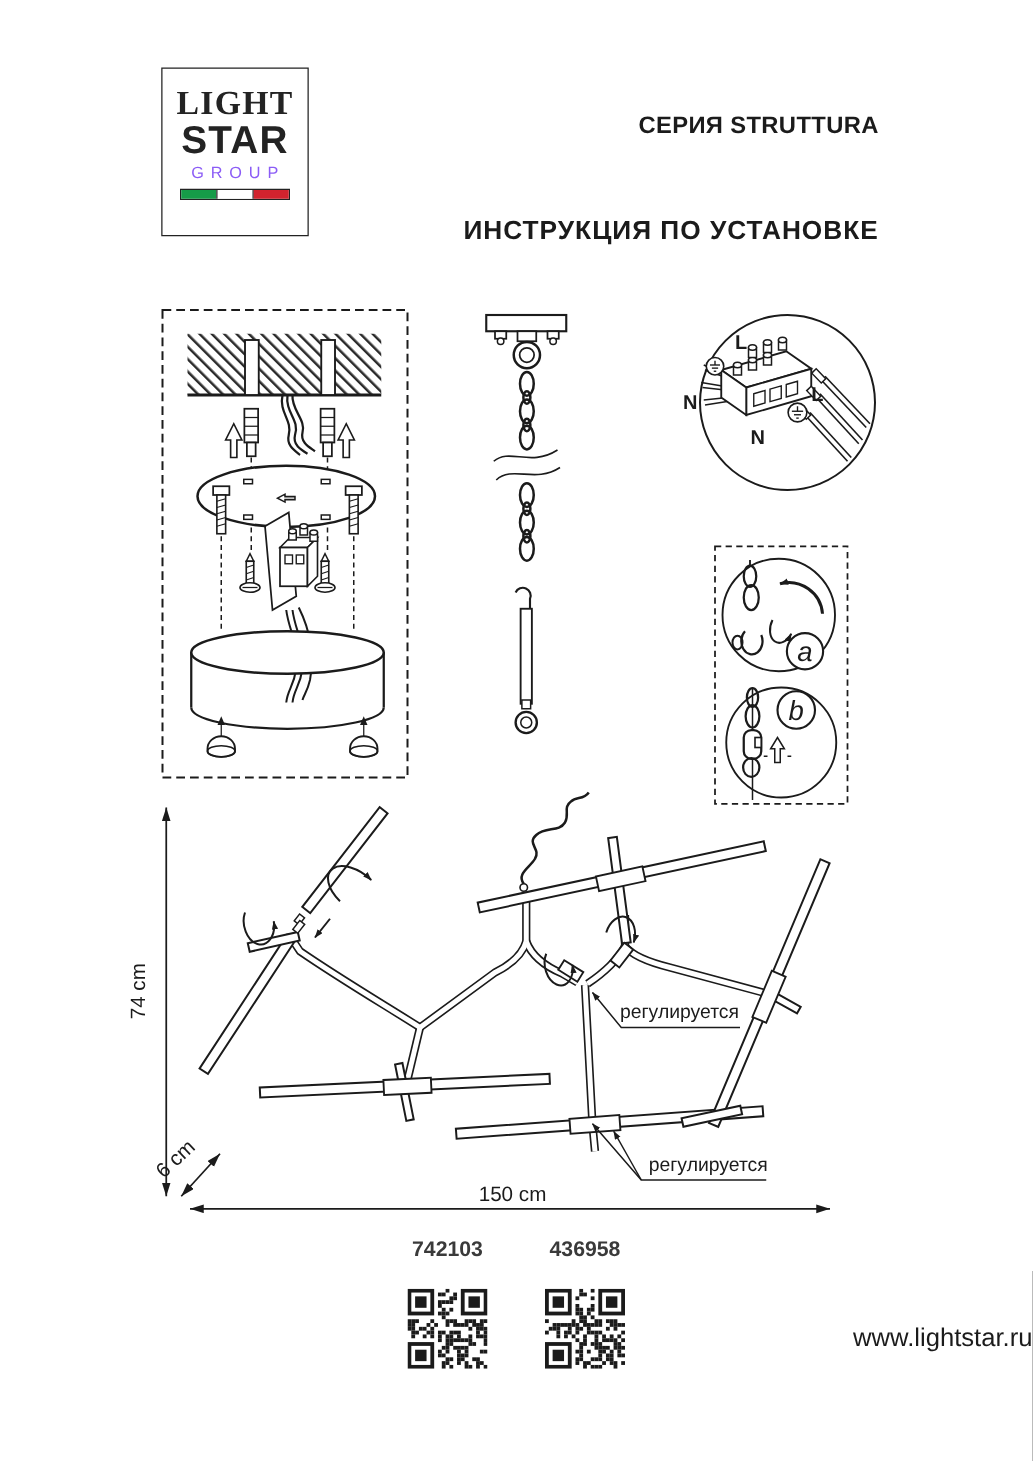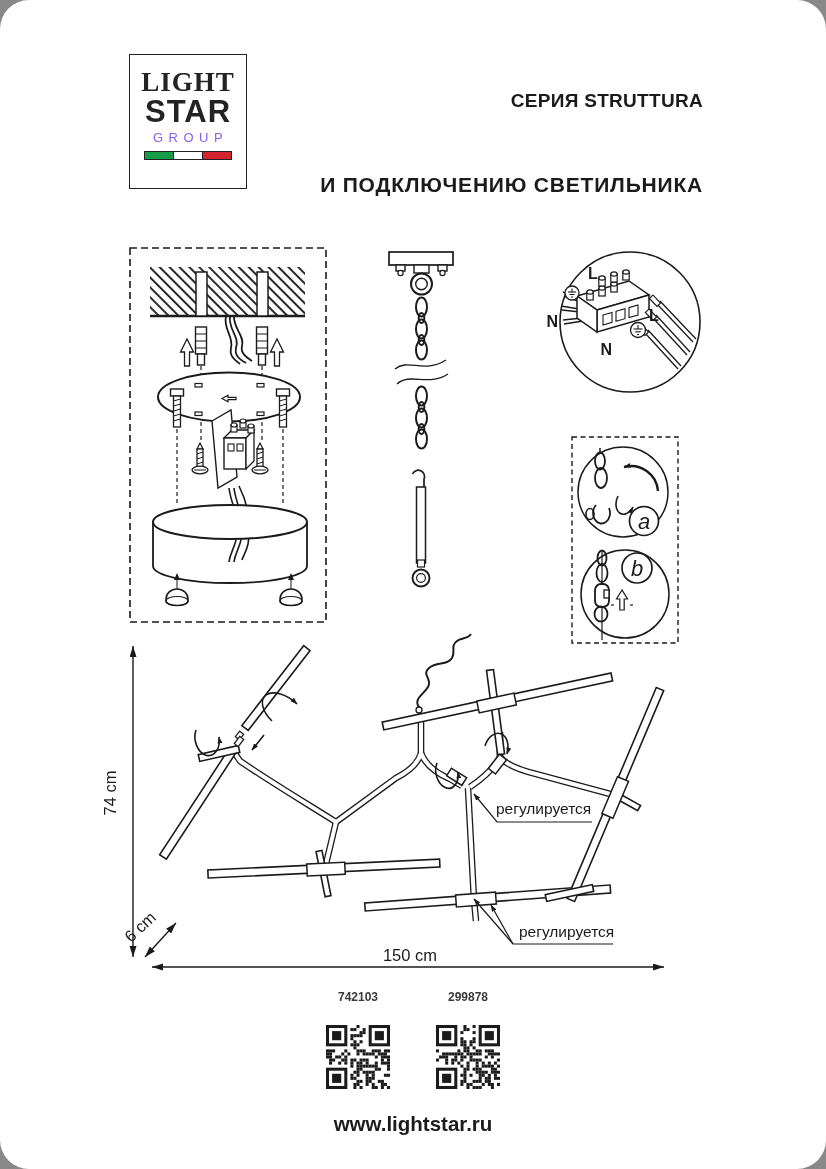--- a/index.html
+++ b/index.html
@@ -1,17 +1,17 @@
 <!DOCTYPE html>
 <html><head>
 <meta charset="utf-8">
 <style>
   html,body{margin:0;padding:0;background:#888;}
   .page{position:relative;width:826px;height:1169px;background:#fff;margin:0 auto;
-        font-family:"Liberation Sans",sans-serif;color:#1b1b1b;overflow:hidden;border-radius:29px;}
+        font-family:"Liberation Sans",sans-serif;color:#1b1b1b;overflow:hidden;}
   
   .logo-box{position:absolute;left:129px;top:54px;width:118px;height:135px;
             border:1.5px solid #222;box-sizing:border-box;text-align:center;}
   .logo-word1{margin-top:14px;font-family:"Liberation Serif",serif;font-weight:bold;
               font-size:27px;line-height:27px;letter-spacing:1px;color:#232323;}
   .logo-word2{font-family:Liberation Sans, sans-serif;font-weight:bold;font-size:31px;
               line-height:31px;letter-spacing:1px;color:#232323;}
   .logo-word3{font-size:13px;letter-spacing:5.5px;margin-top:3px;color:#8b5cf6;text-indent:5px;}
   .logo-flag{width:86px;height:7px;margin:6px auto 0;display:flex;border:1px solid #222;box-sizing:content-box;}
   .logo-flag span{flex:1;}
@@ -22,23 +22,23 @@
   .hdr-instr{top:139px;font-size:21px;line-height:27px;letter-spacing:.8px;}
   
   .diagram{position:absolute;left:0;top:0;}
   .ln{stroke:#1b1b1b;fill:none;}
   .tube{fill:#fff;stroke:#1b1b1b;stroke-width:1.6;}
   .sleeve{fill:#fff;stroke:#1b1b1b;stroke-width:1.5;}
   .wh{fill:#fff;stroke:#1b1b1b;}
   .txt{font-family:"Liberation Sans",sans-serif;fill:#1b1b1b;}
   
   .qr-wrap{position:absolute;top:990px;width:64px;text-align:center;}
-  .qr-label{font-size:12px;font-weight:bold;color:#3a3a3a;margin-bottom:21px;}
-  .footer-url{position:absolute;left:0;top:1112px;width:100%;text-align:center;
-              font-size:20.5px;font-weight:bold;color:#1b1b1b;}
+  .qr-label{font-size:17px;font-weight:bold;color:#3a3a3a;margin-bottom:21px;}
+  .footer-url{position:absolute;left:0;top:1059px;width:100%;text-align:right;
+              font-size:20.5px;font-weight:normal;color:#1b1b1b;}
 </style>
 </head>
 <body>
 
 <div class="page">
 
   <div class="logo-box">
     <div class="logo-word1">LIGHT</div>
     <div class="logo-word2">STAR</div>
     <div class="logo-word3">GROUP</div>
@@ -46,21 +46,21 @@
       <span style="background:#169b48"></span>
       <span class="mid" style="background:#fff"></span>
       <span style="background:#d2232e"></span>
     </div>
   </div>
 
   <div class="hdr hdr-series">
     <div>СЕРИЯ STRUTTURA</div>
   </div>
   <div class="hdr hdr-instr">
-    <div>И ПОДКЛЮЧЕНИЮ СВЕТИЛЬНИКА</div>
+    <div>ИНСТРУКЦИЯ ПО УСТАНОВКЕ</div>
   </div>
 
   <svg class="diagram" width="826" height="1169" viewBox="0 0 826 1169">
     <defs>
       <marker id="ma" markerWidth="12" markerHeight="8" refX="11" refY="3.5" orient="auto-start-reverse" markerUnits="userSpaceOnUse">
         <path d="M0,0 L11,3.5 L0,7 Z" fill="#1b1b1b"></path>
       </marker>
       <marker id="mr" markerWidth="8" markerHeight="6" refX="6.5" refY="2.5" orient="auto" markerUnits="userSpaceOnUse">
         <path d="M0,0 L7,2.5 L0,5 Z" fill="#1b1b1b"></path>
       </marker>
@@ -587,21 +587,21 @@
         <rect x="6" y="6" width="9" height="9" fill="#1b1b1b"></rect>
         <rect x="42" y="0" width="21" height="21" fill="#1b1b1b"></rect>
         <rect x="45" y="3" width="15" height="15" fill="#fff"></rect>
         <rect x="48" y="6" width="9" height="9" fill="#1b1b1b"></rect>
         <rect x="0" y="42" width="21" height="21" fill="#1b1b1b"></rect>
         <rect x="3" y="45" width="15" height="15" fill="#fff"></rect>
         <rect x="6" y="48" width="9" height="9" fill="#1b1b1b"></rect>
       </svg>
   </div>
   <div class="qr-wrap" style="left:436px;">
-    <div class="qr-label">299878</div>
+    <div class="qr-label">436958</div>
     <svg width="64" height="64" viewBox="0 0 63 63" style="background:#fff">
         <rect x="27" y="0" width="3" height="3" fill="#1b1b1b"></rect>
         <rect x="36" y="0" width="3" height="3" fill="#1b1b1b"></rect>
         <rect x="27" y="3" width="3" height="3" fill="#1b1b1b"></rect>
         <rect x="30" y="3" width="3" height="3" fill="#1b1b1b"></rect>
         <rect x="24" y="6" width="3" height="3" fill="#1b1b1b"></rect>
         <rect x="36" y="6" width="3" height="3" fill="#1b1b1b"></rect>
         <rect x="24" y="12" width="3" height="3" fill="#1b1b1b"></rect>
         <rect x="36" y="12" width="3" height="3" fill="#1b1b1b"></rect>
         <rect x="24" y="15" width="3" height="3" fill="#1b1b1b"></rect>

